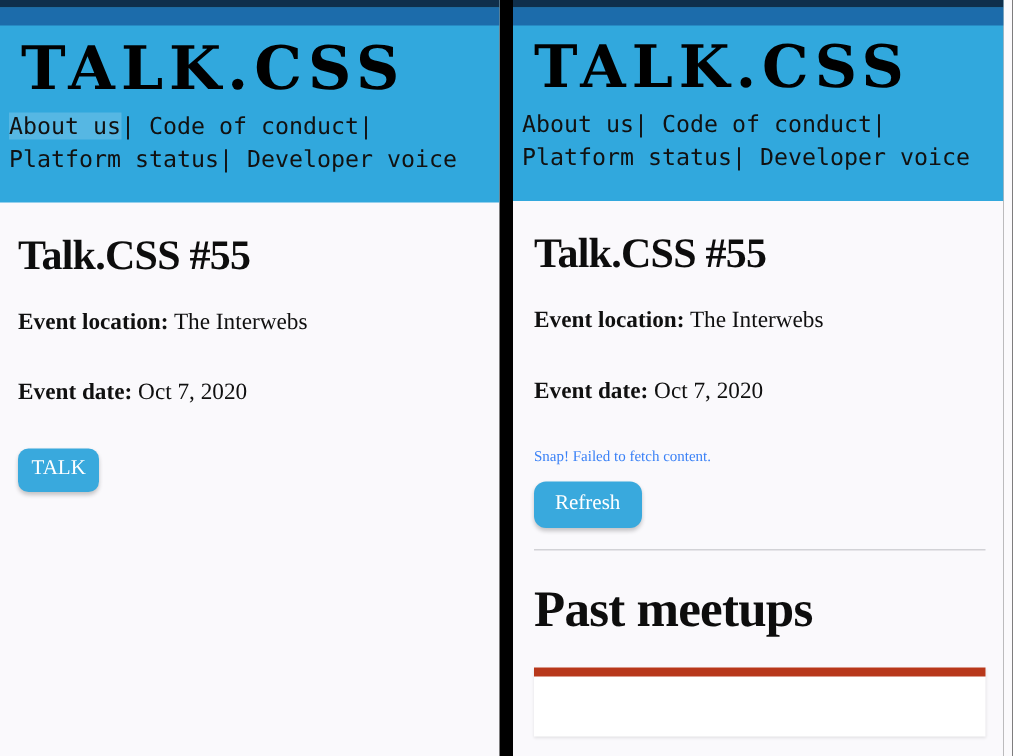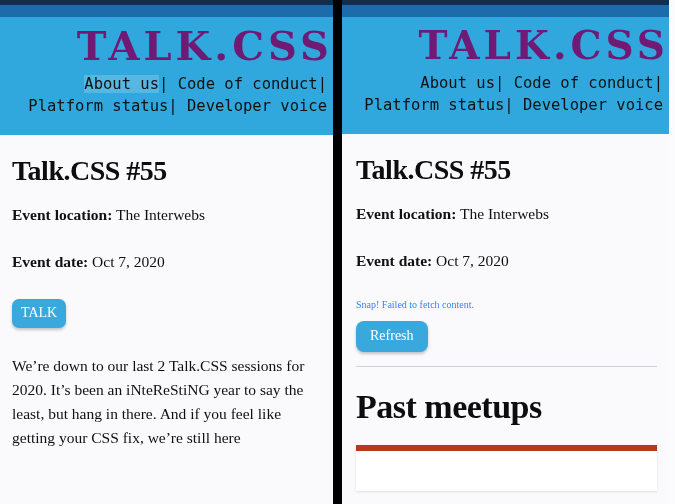--- a/index.html
+++ b/index.html
@@ -51,30 +51,30 @@
     height: 12px;
     background: #1c6cab;
   }
 
   .logo {
     font-family: "DejaVu Serif", "Liberation Serif", serif;
     font-weight: 700;
     font-size: 40px;
     line-height: 1.05;
     letter-spacing: 4px;
-    color: #701a75;
-    text-align: right;
+    color: #000000;
+    text-align: left;
     margin: 8px 0 4px 0;
-    padding: 0 0;
+    padding: 0 14px;
     white-space: nowrap;
   }
   .pane--right .logo { font-size: 39px; }
 
   .nav {
-    text-align: right;
+    text-align: left;
     font-size: 15.5px;
     line-height: 22px;
     color: #111111;
     padding: 2px 6px 0 6px;
   }
   .nav a {
     color: #111111;
     text-decoration: none;
     display: inline;
   }
@@ -192,21 +192,20 @@
         <span class="meta-value">The Interwebs</span>
       </p>
 
       <p class="meta-row">
         <span class="meta-label">Event date:</span>
         <span class="meta-value">Oct 7, 2020</span>
       </p>
 
       <button class="btn btn--rsvp">TALK</button>
 
-      <p class="blurb">We’re down to our last 2 Talk.CSS sessions for 2020. It’s been an iNteReStiNG year to say the least, but hang in there. And if you feel like getting your CSS fix, we’re still here</p>
     </main>
   </div>
 
   <div class="gutter"></div>
 
   <div class="pane pane--right">
 
     <header class="site-header">
       <div class="topbar-dark"></div>
       <div class="topbar-mid"></div>

